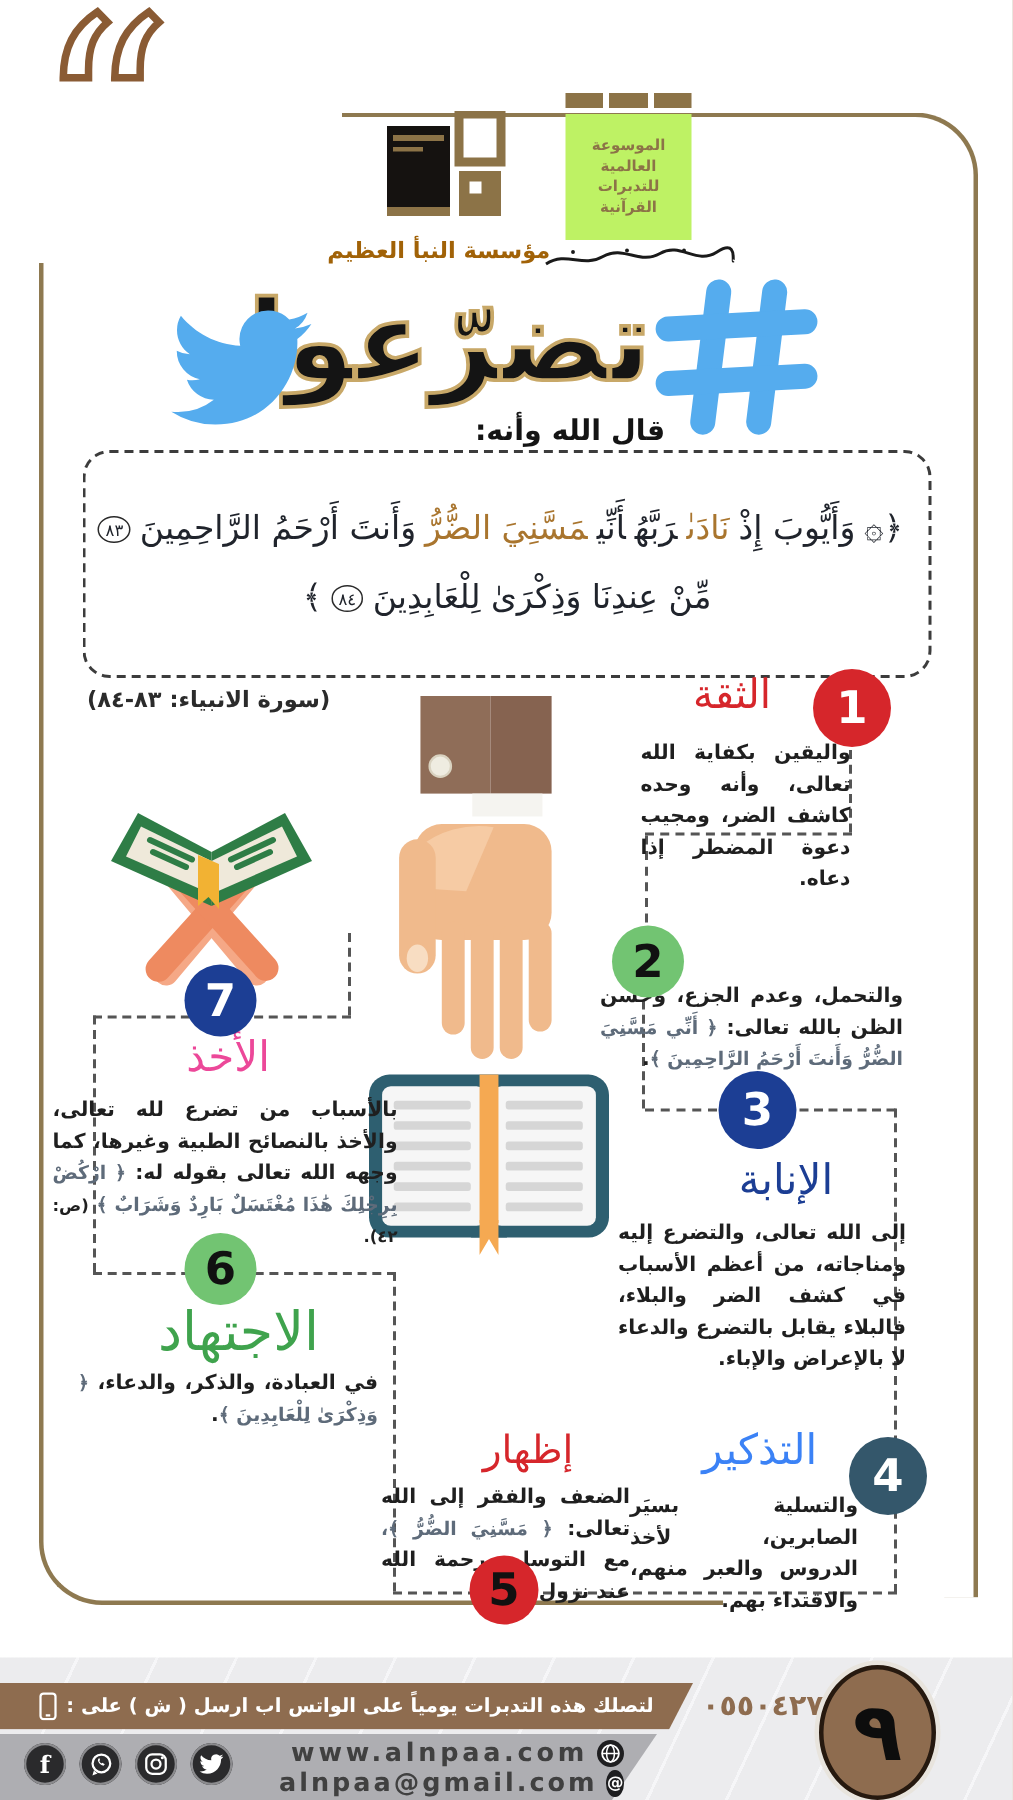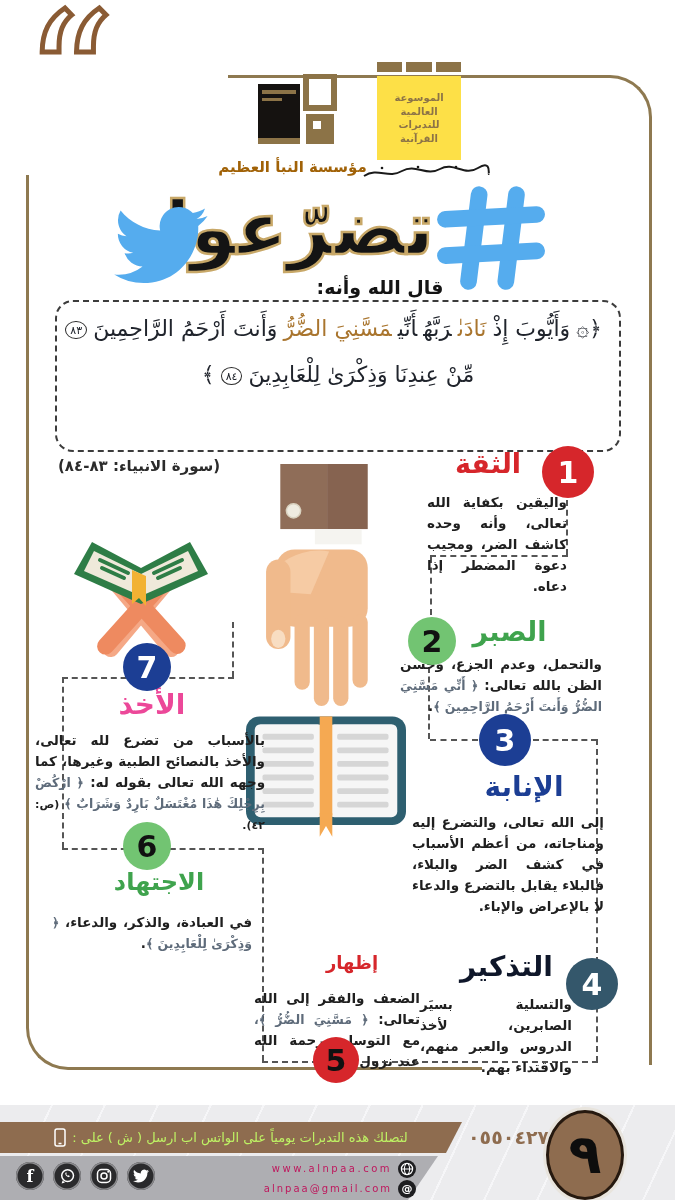--- a/index.html
+++ b/index.html
@@ -14,73 +14,73 @@
     border-top:3px solid #8E7950; border-right:3px solid #8E7950; border-top-right-radius:42px; }
   .frame-bl { position:absolute; left:26px; top:175px; width:456px; height:895px;
     border-left:3px solid #8E7950; border-bottom:3px solid #8E7950; border-bottom-left-radius:42px; }
   
   .quotes { position:absolute; left:24px; top:-10px; font-family:"DejaVu Serif", serif;
     font-size:178px; line-height:1; color:transparent; -webkit-text-stroke:5px #8A5B34; letter-spacing:-8px; }
   .org-caption { position:absolute; left:210px; top:158px; width:165px; text-align:center;
     direction:rtl; color:#a16207; font-weight:bold; font-size:15px; }
   .enc-goldbar { position:absolute; left:377px; top:62px; width:84px; height:10px; display:flex; gap:4px; }
   .enc-goldbar i { flex:1; background:#8C7347; }
-  .enc-box { position:absolute; left:377px; top:76px; width:84px; height:84px; background:#fde047;
+  .enc-box { position:absolute; left:377px; top:76px; width:84px; height:84px; background:#bef264;
     display:flex; flex-direction:column; align-items:center; justify-content:center; direction:rtl; }
   .enc-box span { color:#8C7347; font-weight:bold; font-size:10px; line-height:1.35; }
   .sig { position:absolute; left:360px; top:164px; }
   
   .hash-svg { position:absolute; left:432px; top:184px; }
   .hash-word { position:absolute; left:196px; top:188px; width:238px; text-align:center; direction:rtl;
     font-size:74px; font-weight:bold; color:#141414; -webkit-text-stroke:2.5px #C8A868; line-height:1.1; }
   .bird { position:absolute; left:114px; top:206px; }
   .lead-in { position:absolute; left:290px; top:276px; width:180px; text-align:center; direction:rtl;
     font-size:19px; font-weight:bold; color:#141414; }
   
   .verse-box { position:absolute; left:55px; top:300px; width:566px; height:152px;
     border:2px dashed #3c3c3c; border-radius:18px; display:flex; flex-direction:column;
-    justify-content:flex-start; direction:rtl; text-align:center; padding:4px 14px; }
+    justify-content:center; direction:rtl; text-align:center; padding:4px 14px; }
   .vline { font-size:22px; line-height:46px; color:#20242C; white-space:nowrap; }
   .vline span { margin:0 3px; }
   .vbr { color:#A9752E; }
   .ayah-num { display:inline-block; border:1.5px solid #2b2b2b; border-radius:50%;
     font-size:11px; line-height:1; padding:3px 4px 2px; color:#20242C; vertical-align:2px; }
   .verse-source { position:absolute; left:58px; top:457px; direction:rtl; font-size:15px;
     font-weight:bold; color:#2b2b2b; }
   
   .dv { position:absolute; border-left:2px dashed #555; width:0; }
   .dh { position:absolute; border-top:2px dashed #555; height:0; }
   
   .circle-num { position:absolute; border-radius:50%; display:flex; align-items:center;
     justify-content:center; font-weight:bold; font-size:30px; z-index:5; }
-  .sec-title { position:absolute; direction:rtl; font-weight:bold; text-align:center; z-index:4; }
+  .sec-title { position:absolute; direction:rtl; font-weight:normal; text-align:center; z-index:4; }
   .sec-body { position:absolute; direction:rtl; text-align:justify; text-align-last:right;
     font-weight:bold; font-size:13.5px; line-height:1.55; color:#1F1F1F; z-index:4; }
   .q { color:#5E6B7A; font-size:12.5px; font-weight:600; }
   .sref { font-size:11px; color:#1F1F1F; }
   
   .illus { position:absolute; }
   
   .footer-band { position:absolute; left:0; top:1105px; width:675px; height:95px;
     background:repeating-linear-gradient(115deg,#ECECEE 0 46px,#F6F6F8 46px 48px); }
   .wa-strip { position:absolute; left:0; top:1122px; width:462px; height:31px; background:#8E6C4F;
     clip-path:polygon(0 0,100% 0,calc(100% - 16px) 100%,0 100%);
     display:flex; direction:rtl; align-items:center; justify-content:center; gap:6px; }
-  .wa-strip span { color:#bef264; font-weight:normal; font-size:13px; }
+  .wa-strip span { color:#ffffff; font-weight:bold; font-size:13px; }
   .phone-num { position:absolute; left:468px; top:1122px; width:205px; height:31px; line-height:31px;
     direction:ltr; text-align:left; font-size:19px; font-weight:bold; color:#8E6C4F; letter-spacing:3px; }
   .gray-poly { position:absolute; left:0; top:1156px; width:438px; height:44px; background:#AEAEB2;
     clip-path:polygon(0 0,100% 0,calc(100% - 30px) 100%,0 100%); }
   .socials { position:absolute; left:16px; top:1162px; display:flex; gap:9px; direction:ltr; }
   .soc { width:28px; height:28px; border-radius:50%; background:#2A2A2C; display:flex;
     align-items:center; justify-content:center; box-shadow:inset 0 0 0 1.5px #8b8b8e; cursor:pointer; }
   .soc .f-glyph { color:#fff; font-weight:bold; font-size:16px; font-family:"DejaVu Serif", serif; }
   .site-row { position:absolute; left:186px; top:1159px; width:230px; height:19px; display:flex;
     align-items:center; justify-content:flex-end; gap:6px; direction:ltr; }
-  .site-row span { font-size:10px; font-weight:normal; color:#be185d; letter-spacing:2.5px; }
+  .site-row span { font-size:17px; font-weight:bold; color:#404040; letter-spacing:2.5px; }
   .mini-ic { width:18px; height:18px; border-radius:50%; background:#1e1e20; color:#fff; display:flex;
     align-items:center; justify-content:center; font-size:11px; font-weight:bold; }
   .page-oval { position:absolute; left:546px; top:1110px; width:78px; height:90px; background:#8E6C4F;
     border:3px solid #26190F; border-radius:50%; box-shadow:0 0 0 3px #E8E4DD;
     display:flex; align-items:center; justify-content:center; }
   .page-oval span { font-size:54px; font-weight:bold; color:#0d0d0d; line-height:1; }
 </style>
 </head>
 <body>
 
@@ -231,48 +231,47 @@
     <polygon points="66,42 80,48 80,78 73,70 66,76" fill="#F2B233"></polygon>
   </svg>
 
   <div class="circle-num" style="left:542px;top:446px;width:52px;height:52px;background:#D6262B;color:#fff">1</div>
   <div class="sec-title" style="left:438px;top:448px;width:100px;color:#D6262B;font-size:27px">الثقة</div>
   <p class="sec-body" style="left:427px;top:492px;width:140px">
     <span>واليقين بكفاية الله تعالى، وأنه وحده كاشف الضر، ومجيب دعوة المضطر إذا دعاه.</span>
   </p>
 
   <div class="circle-num" style="left:408px;top:617px;width:48px;height:48px;background:#72C472;color:#111">2</div>
-  <div class="sec-title" style="left:452px;top:616px;width:115px;color:#3FA34D;font-size:27px">الصبر</div>
   <p class="sec-body" style="left:400px;top:654px;width:202px">
     <span>والتحمل، وعدم الجزع، وحسن الظن بالله تعالى:</span>
     <span class="q">﴿ أَنِّي مَسَّنِيَ الضُّرُّ وَأَنتَ أَرْحَمُ الرَّاحِمِينَ ﴾</span><span>.</span>
   </p>
 
   <div class="circle-num" style="left:479px;top:714px;width:52px;height:52px;background:#1C3E94;color:#fff">3</div>
   <div class="sec-title" style="left:458px;top:770px;width:132px;color:#1C3E94;font-size:28px">الإنابة</div>
   <p class="sec-body" style="left:412px;top:812px;width:192px">
     <span>إلى الله تعالى، والتضرع إليه ومناجاته، من أعظم الأسباب في كشف الضر والبلاء، فالبلاء يقابل بالتضرع والدعاء لا بالإعراض والإباء.</span>
   </p>
 
   <div class="circle-num" style="left:566px;top:958px;width:52px;height:52px;background:#34576B;color:#fff">4</div>
-  <div class="sec-title" style="left:443px;top:950px;width:127px;color:#0f172a;font-size:28px">التذكير</div>
+  <div class="sec-title" style="left:443px;top:950px;width:127px;color:#3b82f6;font-size:28px">التذكير</div>
   <p class="sec-body" style="left:420px;top:994px;width:152px">
     <span>والتسلية بسيَر الصابرين، لأخذ الدروس والعبر منهم، والاقتداء بهم.</span>
   </p>
 
   <div class="circle-num" style="left:313px;top:1037px;width:46px;height:46px;background:#D6262B;color:#111">5</div>
-  <div class="sec-title" style="left:296px;top:952px;width:112px;color:#D6262B;font-size:18px">إظهار</div>
+  <div class="sec-title" style="left:296px;top:952px;width:112px;color:#D6262B;font-size:26px">إظهار</div>
   <p class="sec-body" style="left:254px;top:988px;width:166px">
     <span>الضعف والفقر إلى الله تعالى:</span>
     <span class="q">﴿ مَسَّنِيَ الضُّرُّ ﴾،</span>
     <span>مع التوسل برحمة الله عند نزول الضر.</span>
   </p>
 
   <div class="circle-num" style="left:123px;top:822px;width:48px;height:48px;background:#72C472;color:#111">6</div>
-  <div class="sec-title" style="left:80px;top:868px;width:158px;color:#3FA34D;font-size:24px">الاجتهاد</div>
+  <div class="sec-title" style="left:80px;top:868px;width:158px;color:#3FA34D;font-size:36px">الاجتهاد</div>
   <p class="sec-body" style="left:52px;top:912px;width:200px">
     <span>في العبادة، والذكر، والدعاء،</span>
     <span class="q">﴿ وَذِكْرَىٰ لِلْعَابِدِينَ ﴾</span><span>.</span>
   </p>
 
   <div class="circle-num" style="left:123px;top:643px;width:48px;height:48px;background:#1C3E94;color:#fff">7</div>
   <div class="sec-title" style="left:96px;top:688px;width:112px;color:#ec4899;font-size:28px">الأخذ</div>
   <p class="sec-body" style="left:35px;top:730px;width:230px">
     <span>بالأسباب من تضرع لله تعالى، والأخذ بالنصائح الطبية وغيرها، كما وجهه الله تعالى بقوله له:</span>
     <span class="q">﴿ ارْكُضْ بِرِجْلِكَ هَٰذَا مُغْتَسَلٌ بَارِدٌ وَشَرَابٌ ﴾</span>

